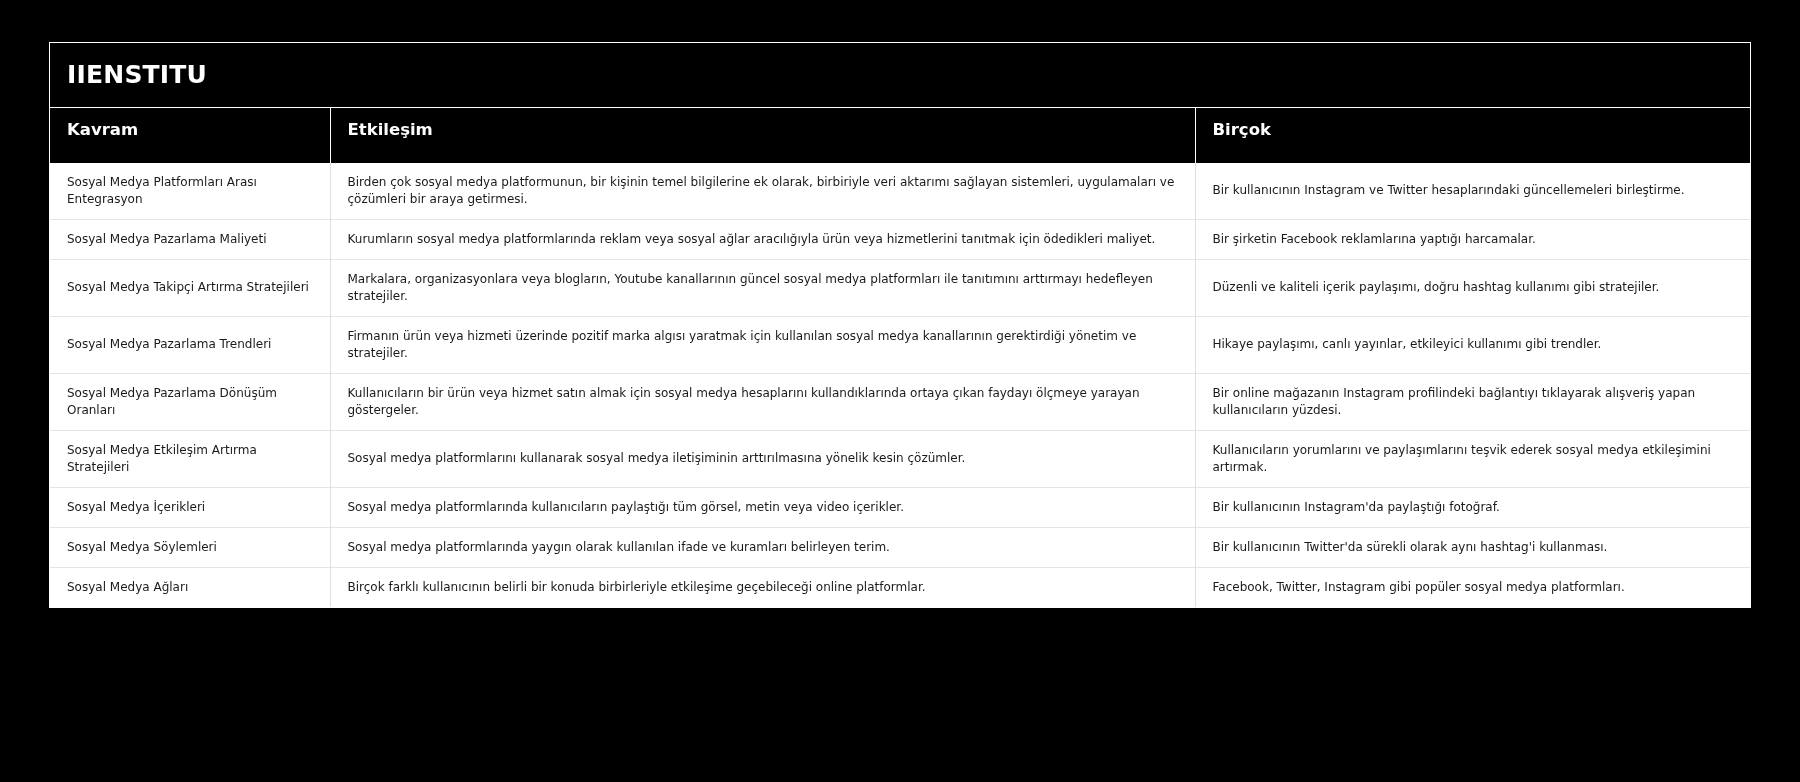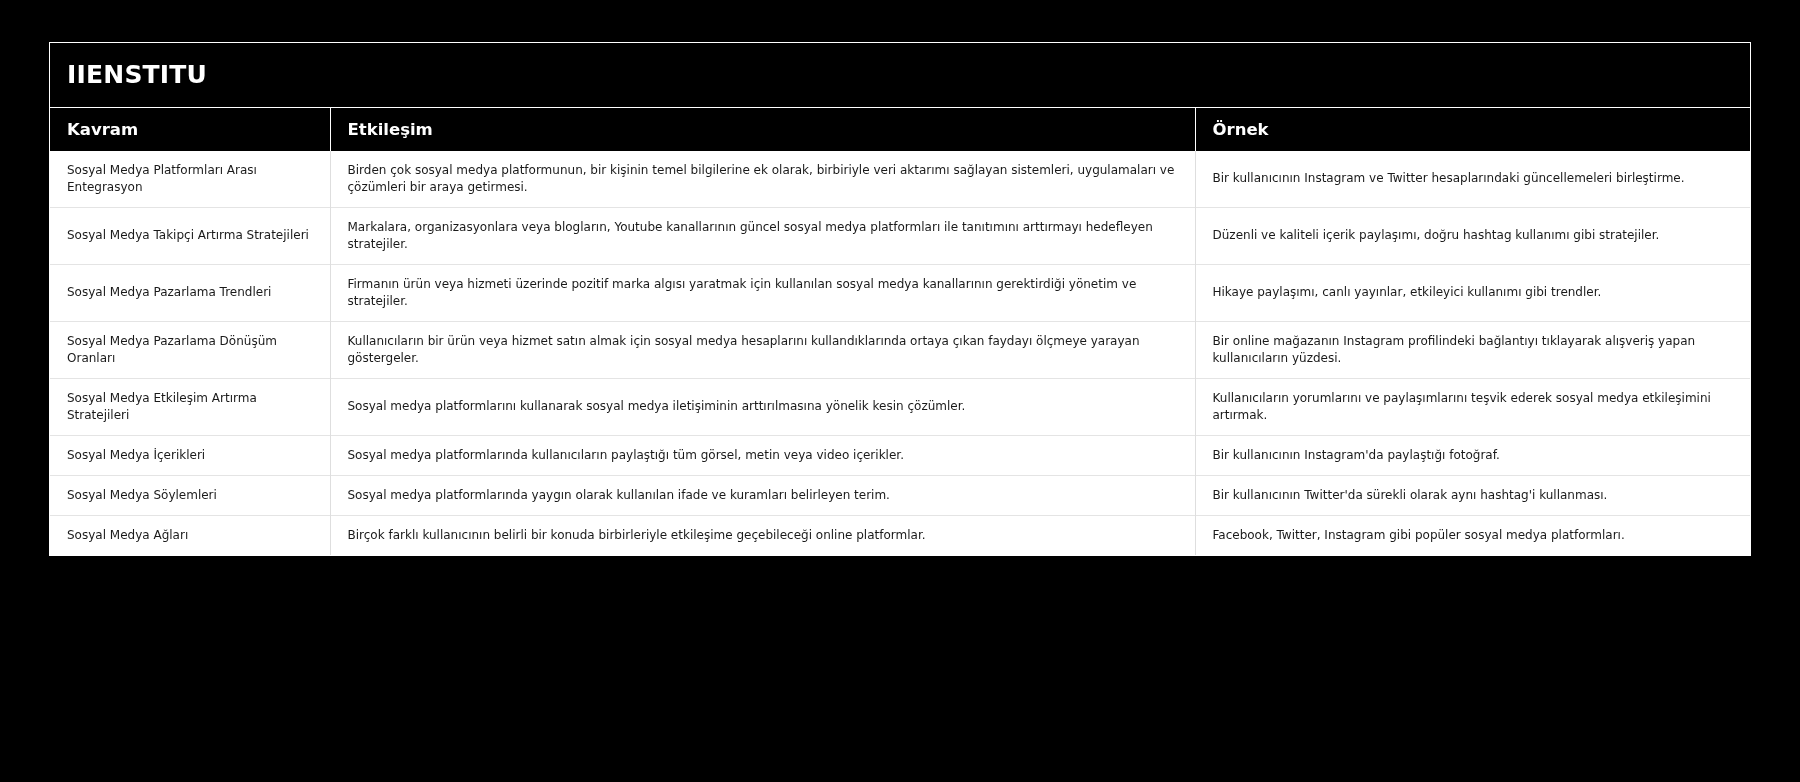--- a/index.html
+++ b/index.html
@@ -50,21 +50,21 @@
     table-layout: fixed;
     background: #ffffff;
   }
 
   table.concept-table thead th {
     background: #000000;
     color: #ffffff;
     font-size: 16.5px;
     font-weight: bold;
     text-align: left;
-    padding: 12px 14px 12px 17px;
+    padding: 12px 14px 24px 17px;
     border-right: 1px solid #ffffff;
     vertical-align: middle;
   }
   table.concept-table thead th:last-child {
     border-right: none;
   }
 
   table.concept-table tbody td {
     font-size: 12px;
     color: #1a1a1a;
@@ -105,32 +105,37 @@
     <table class="concept-table">
       <colgroup>
         <col class="col-concept">
         <col class="col-desc">
         <col class="col-example">
       </colgroup>
       <thead>
         <tr>
           <th class="col-concept">Kavram</th>
           <th class="col-desc">Etkileşim</th>
-          <th class="col-example">Örnek</th>
+          <th class="col-example">Birçok</th>
         </tr>
       </thead>
       <tbody>
 
         <tr>
           <td class="cell-concept">Sosyal Medya Platformları Arası Entegrasyon</td>
           <td class="cell-desc">Birden çok sosyal medya platformunun, bir kişinin temel bilgilerine ek olarak, birbiriyle veri aktarımı sağlayan sistemleri, uygulamaları ve çözümleri bir araya getirmesi.</td>
           <td class="cell-example">Bir kullanıcının Instagram ve Twitter hesaplarındaki güncellemeleri birleştirme.</td>
         </tr>
 
 
+        <tr>
+          <td class="cell-concept">Sosyal Medya Pazarlama Maliyeti</td>
+          <td class="cell-desc">Kurumların sosyal medya platformlarında reklam veya sosyal ağlar aracılığıyla ürün veya hizmetlerini tanıtmak için ödedikleri maliyet.</td>
+          <td class="cell-example">Bir şirketin Facebook reklamlarına yaptığı harcamalar.</td>
+        </tr>
 
         <tr>
           <td class="cell-concept">Sosyal Medya Takipçi Artırma Stratejileri</td>
           <td class="cell-desc">Markalara, organizasyonlara veya blogların, Youtube kanallarının güncel sosyal medya platformları ile tanıtımını arttırmayı hedefleyen stratejiler.</td>
           <td class="cell-example">Düzenli ve kaliteli içerik paylaşımı, doğru hashtag kullanımı gibi stratejiler.</td>
         </tr>
 
         <tr>
           <td class="cell-concept">Sosyal Medya Pazarlama Trendleri</td>
           <td class="cell-desc">Firmanın ürün veya hizmeti üzerinde pozitif marka algısı yaratmak için kullanılan sosyal medya kanallarının gerektirdiği yönetim ve stratejiler.</td>

